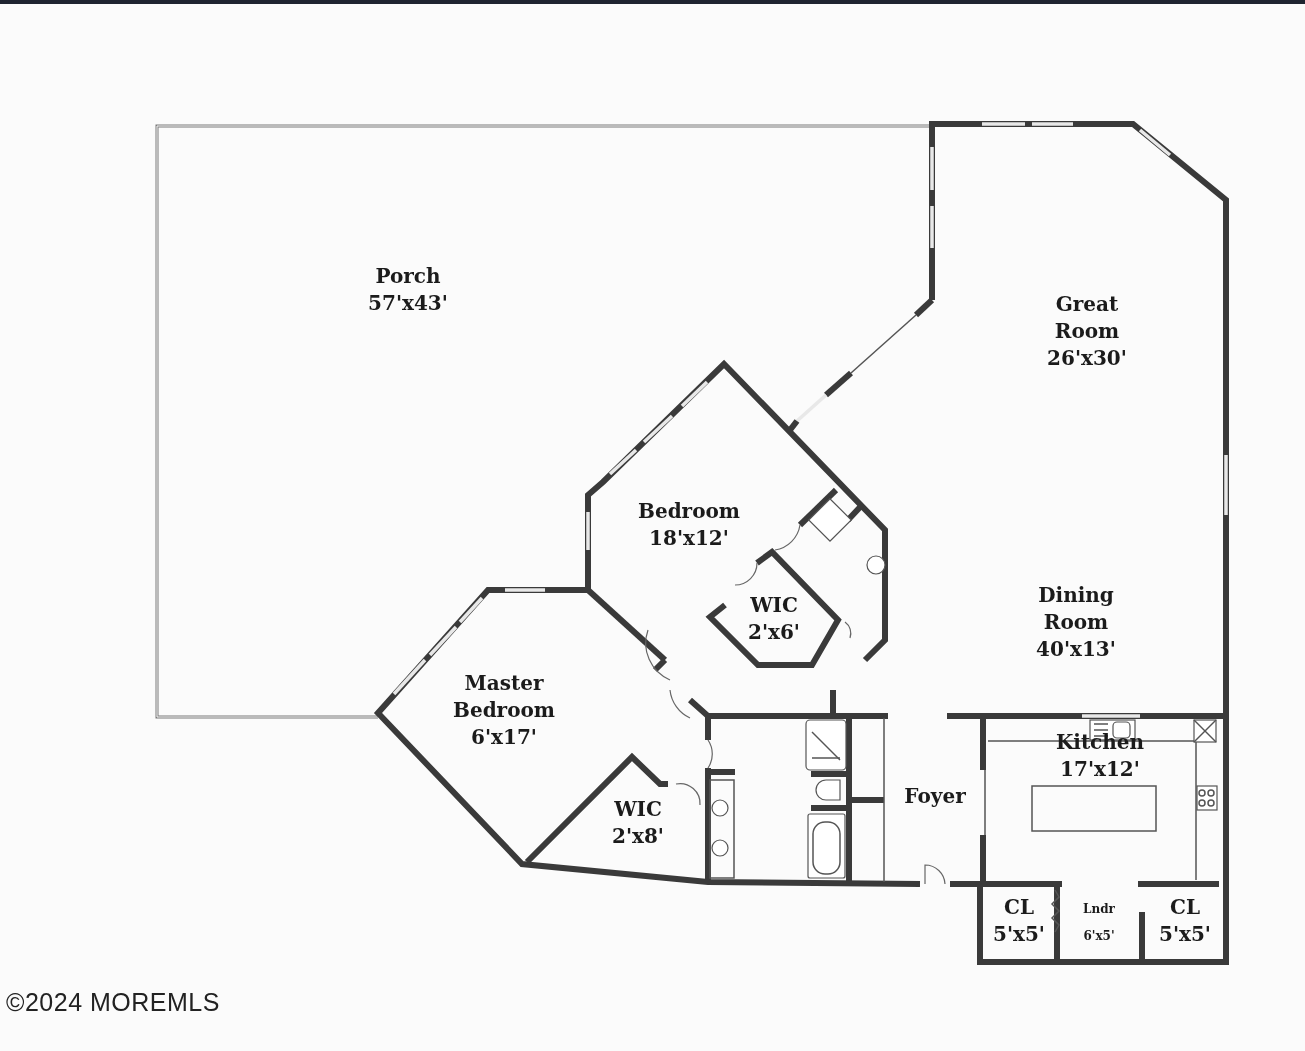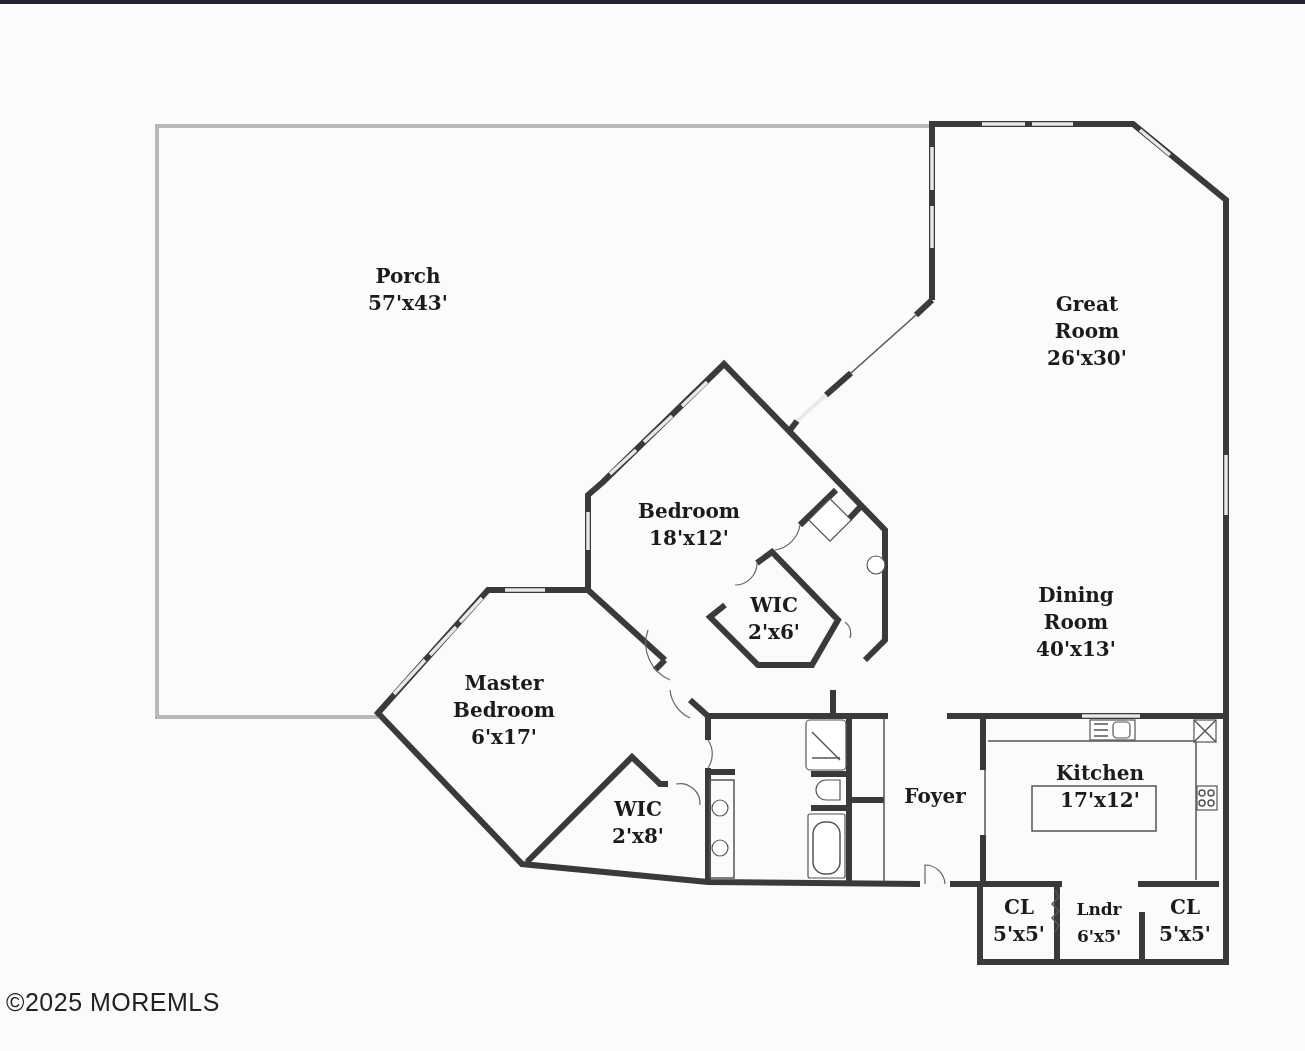--- a/index.html
+++ b/index.html
@@ -171,30 +171,30 @@
   <span>Bedroom</span>
   <span>6'x17'</span>
 </div>
 <div class="label" style="left:638px;top:796px;">
   <span>WIC</span>
   <span>2'x8'</span>
 </div>
 <div class="label" style="left:935px;top:783px;">
   <span>Foyer</span>
 </div>
-<div class="label" style="left:1100px;top:760px;">
+<div class="label" style="left:1100px;top:729px;">
   <span>Kitchen</span>
   <span>17'x12'</span>
 </div>
 <div class="label" style="left:1019px;top:894px;font-size:20px;">
   <span>CL</span>
   <span>5'x5'</span>
 </div>
-<div class="label" style="left:1099px;top:896px;font-size:17px;">
+<div class="label" style="left:1099px;top:896px;font-size:12px;">
   <span>Lndr</span>
   <span>6'x5'</span>
 </div>
 <div class="label" style="left:1185px;top:894px;font-size:20px;">
   <span>CL</span>
   <span>5'x5'</span>
 </div>
 
-<div class="watermark">©2025 MOREMLS</div>
+<div class="watermark">©2024 MOREMLS</div>
 
 </body></html>

